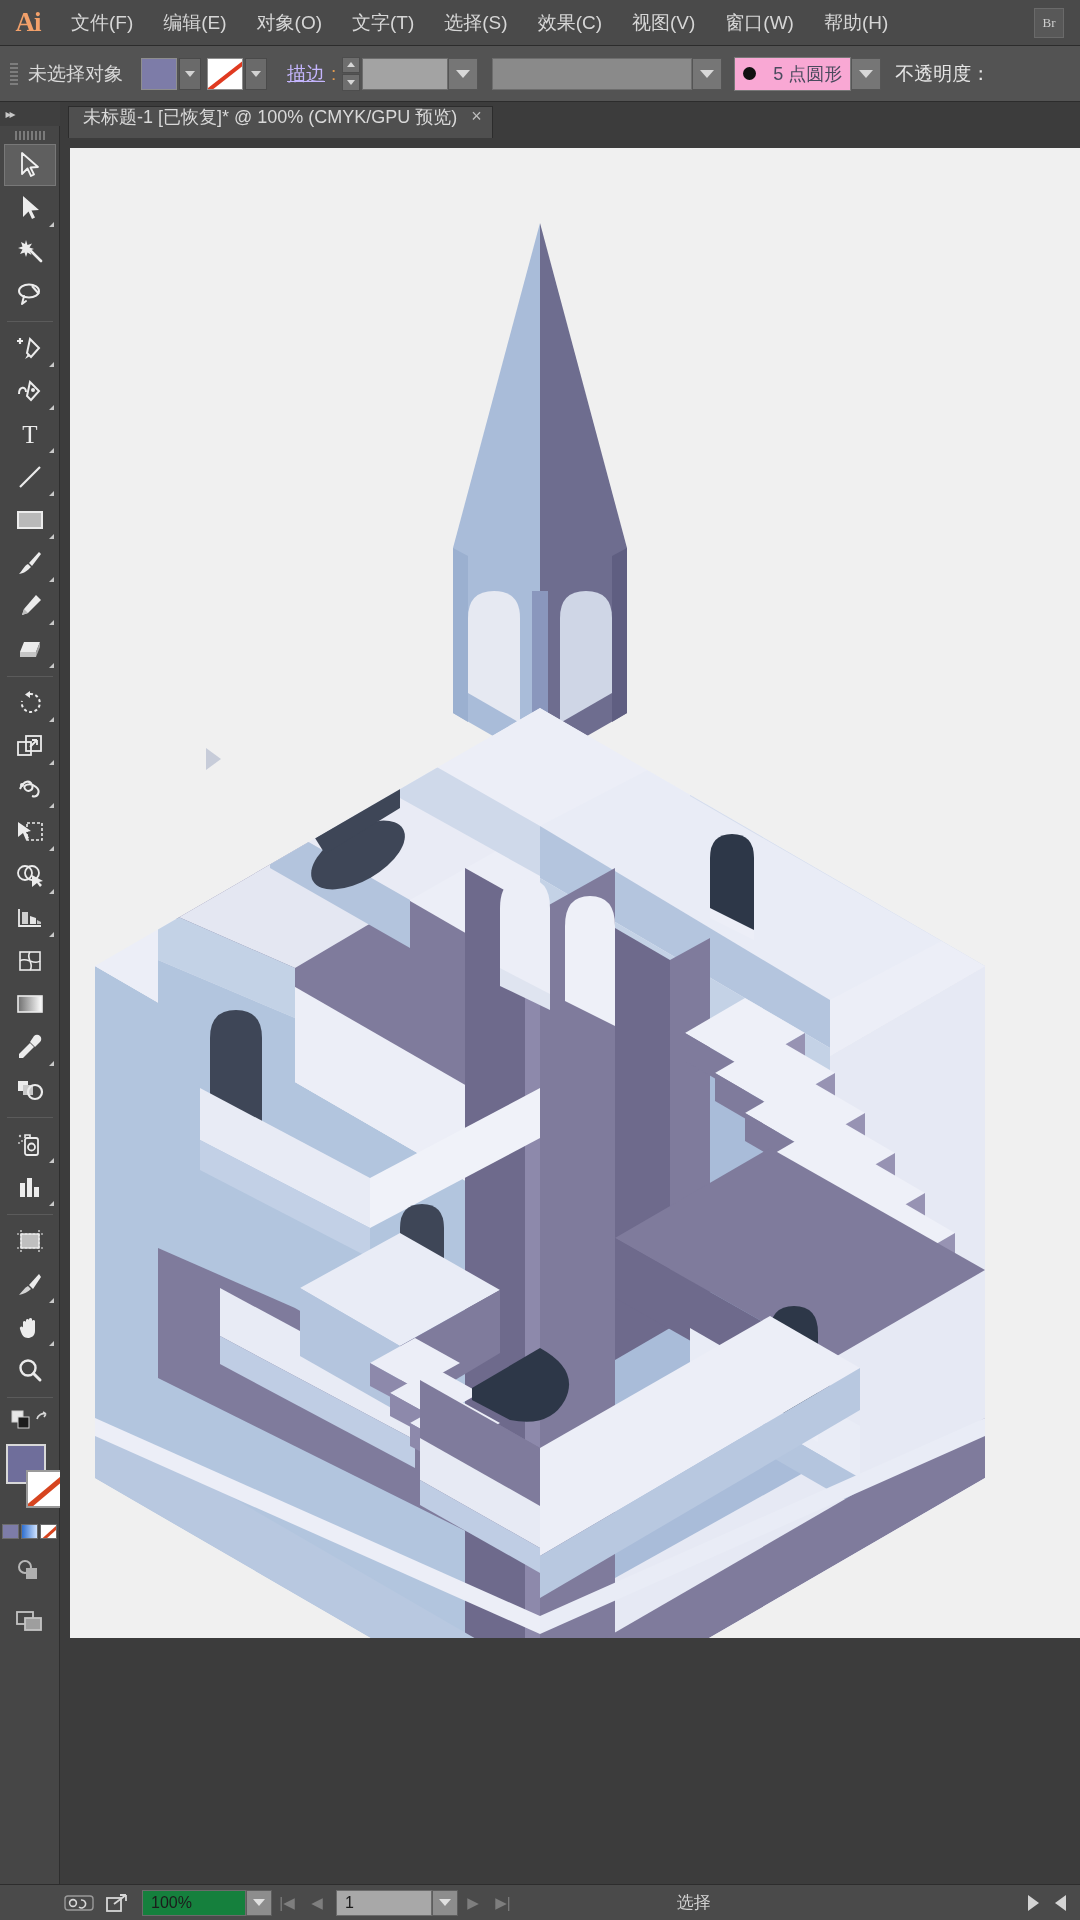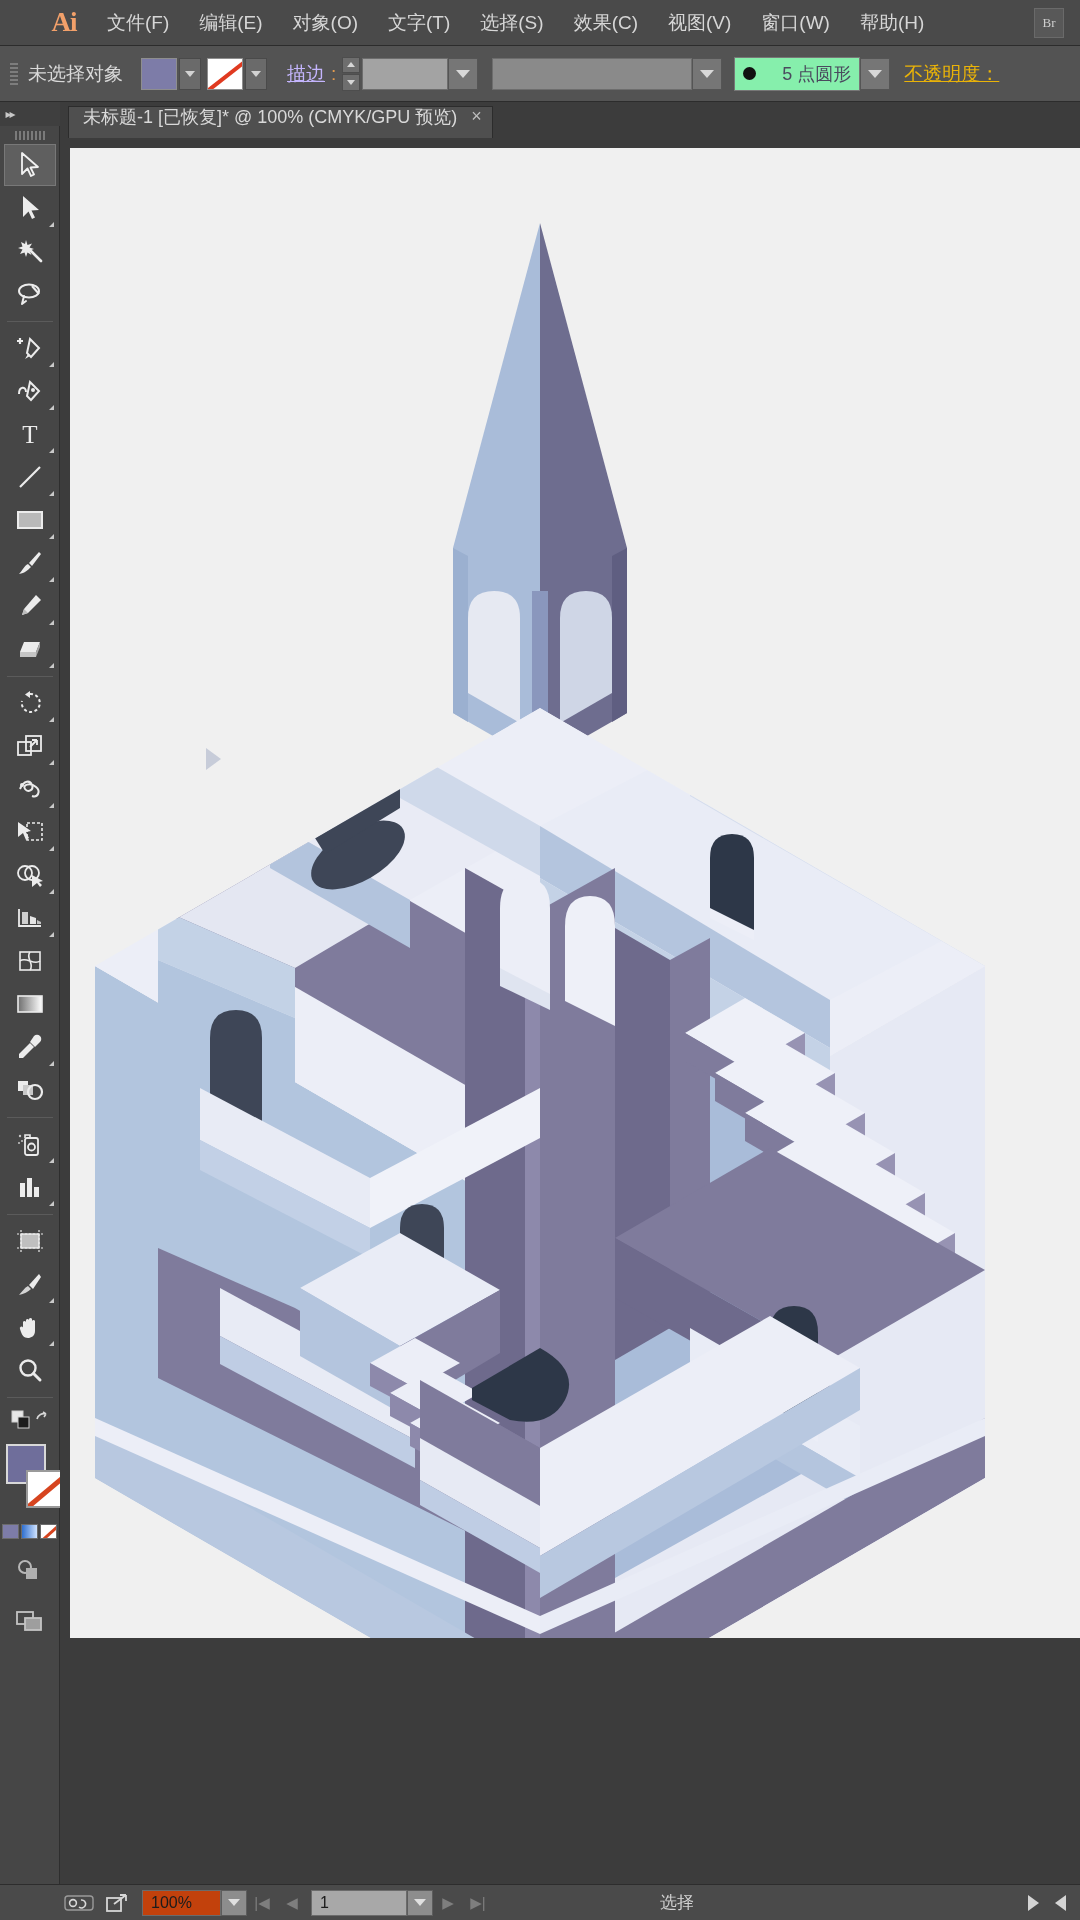--- a/index.html
+++ b/index.html
@@ -13,21 +13,20 @@
 
   
   .menubar {
     height: 46px; background: #4a4a4a; display: flex; align-items: center;
     border-bottom: 1px solid #2c2c2c; flex: 0 0 46px;
   }
   .ai-logo {
     width: 56px; height: 46px; display: flex; align-items: center; justify-content: center;
     color: #f2a06a; font-size: 27px; font-weight: bold; letter-spacing: -1px;
     font-family: "Liberation Serif", serif;
-    margin-left: 36px;
   }
   .menu-item {
     color: #d6d6d6; font-size: 19px; padding: 0 15px; height: 46px;
     display: flex; align-items: center; white-space: nowrap; cursor: default;
   }
   .menubar-right { margin-left: auto; display: flex; align-items: center; padding-right: 16px; }
   .br-btn {
     width: 30px; height: 30px; background: #585858; border: 1px solid #6a6a6a;
     color: #cfcfcf; font-size: 13px; display: flex; align-items: center; justify-content: center;
     font-family: "Liberation Serif", serif;
@@ -67,26 +66,26 @@
   .sp-dn::after { content: ""; border-left: 4px solid transparent; border-right: 4px solid transparent; border-top: 5px solid #d6d6d6; }
   .field-box { height: 32px; background: #a3a3a3; border: 1px solid #6d6d6d; }
   .field-wide { width: 86px; }
   .field-xwide { width: 200px; background: #8a8a8a; }
   .drop-btn {
     width: 30px; height: 32px; background: #767676; border: 1px solid #555;
     display: flex; align-items: center; justify-content: center;
   }
   .drop-btn::after { content: ""; border-left: 7px solid transparent; border-right: 7px solid transparent; border-top: 8px solid #d8d8d8; }
   .brush-box {
-    height: 34px; background: #86efac; border: 1px solid #777; display: flex; align-items: center;
-    padding: 0 8px; gap: 26px; margin-left: 12px;
+    height: 34px; background: #f9a8d4; border: 1px solid #777; display: flex; align-items: center;
+    padding: 0 8px; gap: 17px; margin-left: 12px;
   }
   .brush-dot { width: 13px; height: 13px; background: #111; border-radius: 50%; }
   .brush-txt { color: #4a4a5e; font-size: 18px; white-space: nowrap; }
-  .opacity-lbl { color: #eab308; font-size: 19px; text-decoration: underline; margin-left: 14px; white-space: nowrap; }
+  .opacity-lbl { color: #e5e5e5; font-size: 19px; margin-left: 14px; white-space: nowrap; }
 
   
   .mainrow { flex: 1 1 auto; display: flex; min-height: 0; }
 
   
   .toolbar {
     width: 60px; background: #464646; border-right: 1px solid #2e2e2e;
     display: flex; flex-direction: column; align-items: center; flex: 0 0 60px;
   }
   .tb-collapse { width: 60px; height: 24px; background: #3f3f3f; display: flex; align-items: center; padding-left: 6px; }
@@ -132,21 +131,21 @@
   .cursor-tri { position: absolute; left: 146px; top: 610px; width: 0; height: 0;
     border-top: 11px solid transparent; border-bottom: 11px solid transparent; border-left: 15px solid #c7ccd9; }
 
   
   .statusbar {
     height: 36px; background: #4a4a4a; border-top: 1px solid #2d2d2d;
     display: flex; align-items: center; flex: 0 0 36px; padding-left: 60px; gap: 0;
   }
   .sb-icon { width: 38px; height: 26px; display: flex; align-items: center; justify-content: center; }
   .sb-zoom {
-    width: 79px; height: 26px; background: #c2410c; border: 1px solid #6b6b6b; color: #1c1c1c;
+    width: 104px; height: 26px; background: #15803d; border: 1px solid #6b6b6b; color: #1c1c1c;
     font-size: 16px; display: flex; align-items: center; padding-left: 8px; margin-left: 6px;
   }
   .sb-drop { width: 26px; height: 26px; background: #8d8d8d; border: 1px solid #5d5d5d;
     display: flex; align-items: center; justify-content: center; }
   .sb-drop::after { content: ""; border-left: 6px solid transparent; border-right: 6px solid transparent; border-top: 7px solid #e0e0e0; }
   .sb-nav { width: 30px; height: 26px; display: flex; align-items: center; justify-content: center; color: #cfcfcf; font-size: 15px; }
   .sb-nav.dim { color: #7e7e7e; }
   .sb-page { width: 96px; height: 26px; background: #a8a8a8; border: 1px solid #6b6b6b; color: #1c1c1c;
     font-size: 16px; display: flex; align-items: center; padding-left: 8px; margin-left: 4px; }
   .sb-status { color: #d2d2d2; font-size: 17px; margin: 0 auto; }

